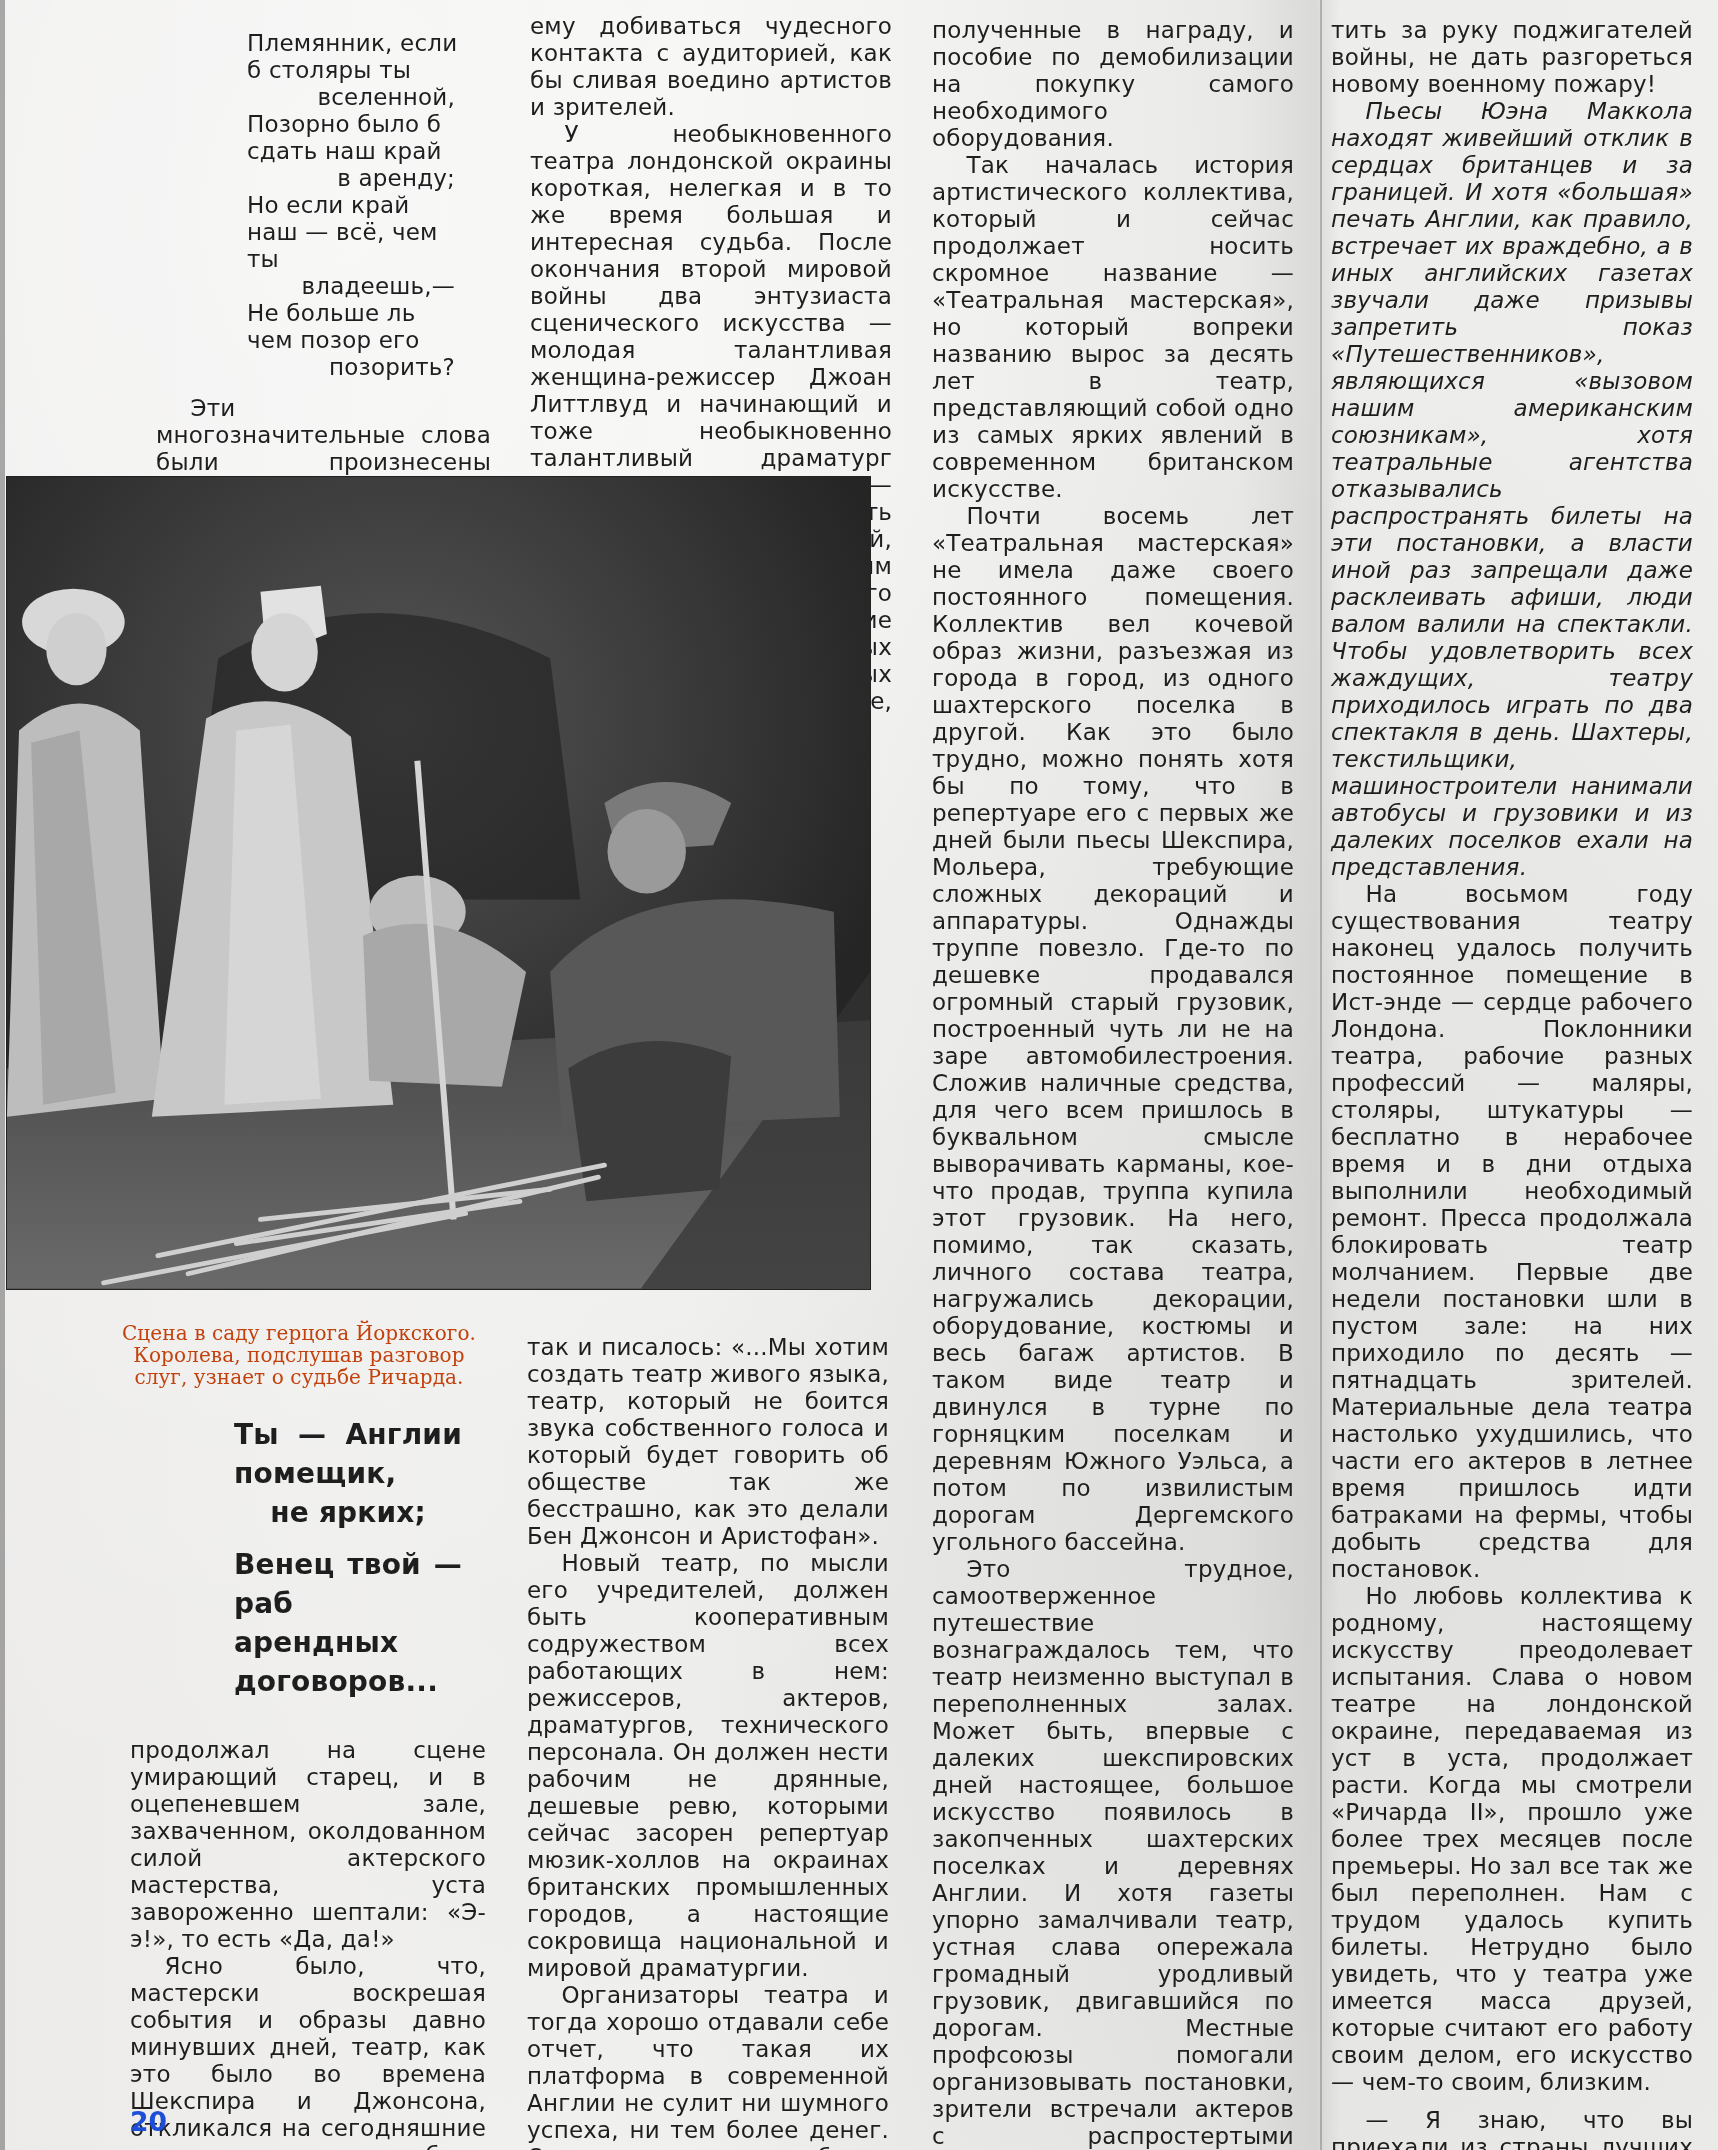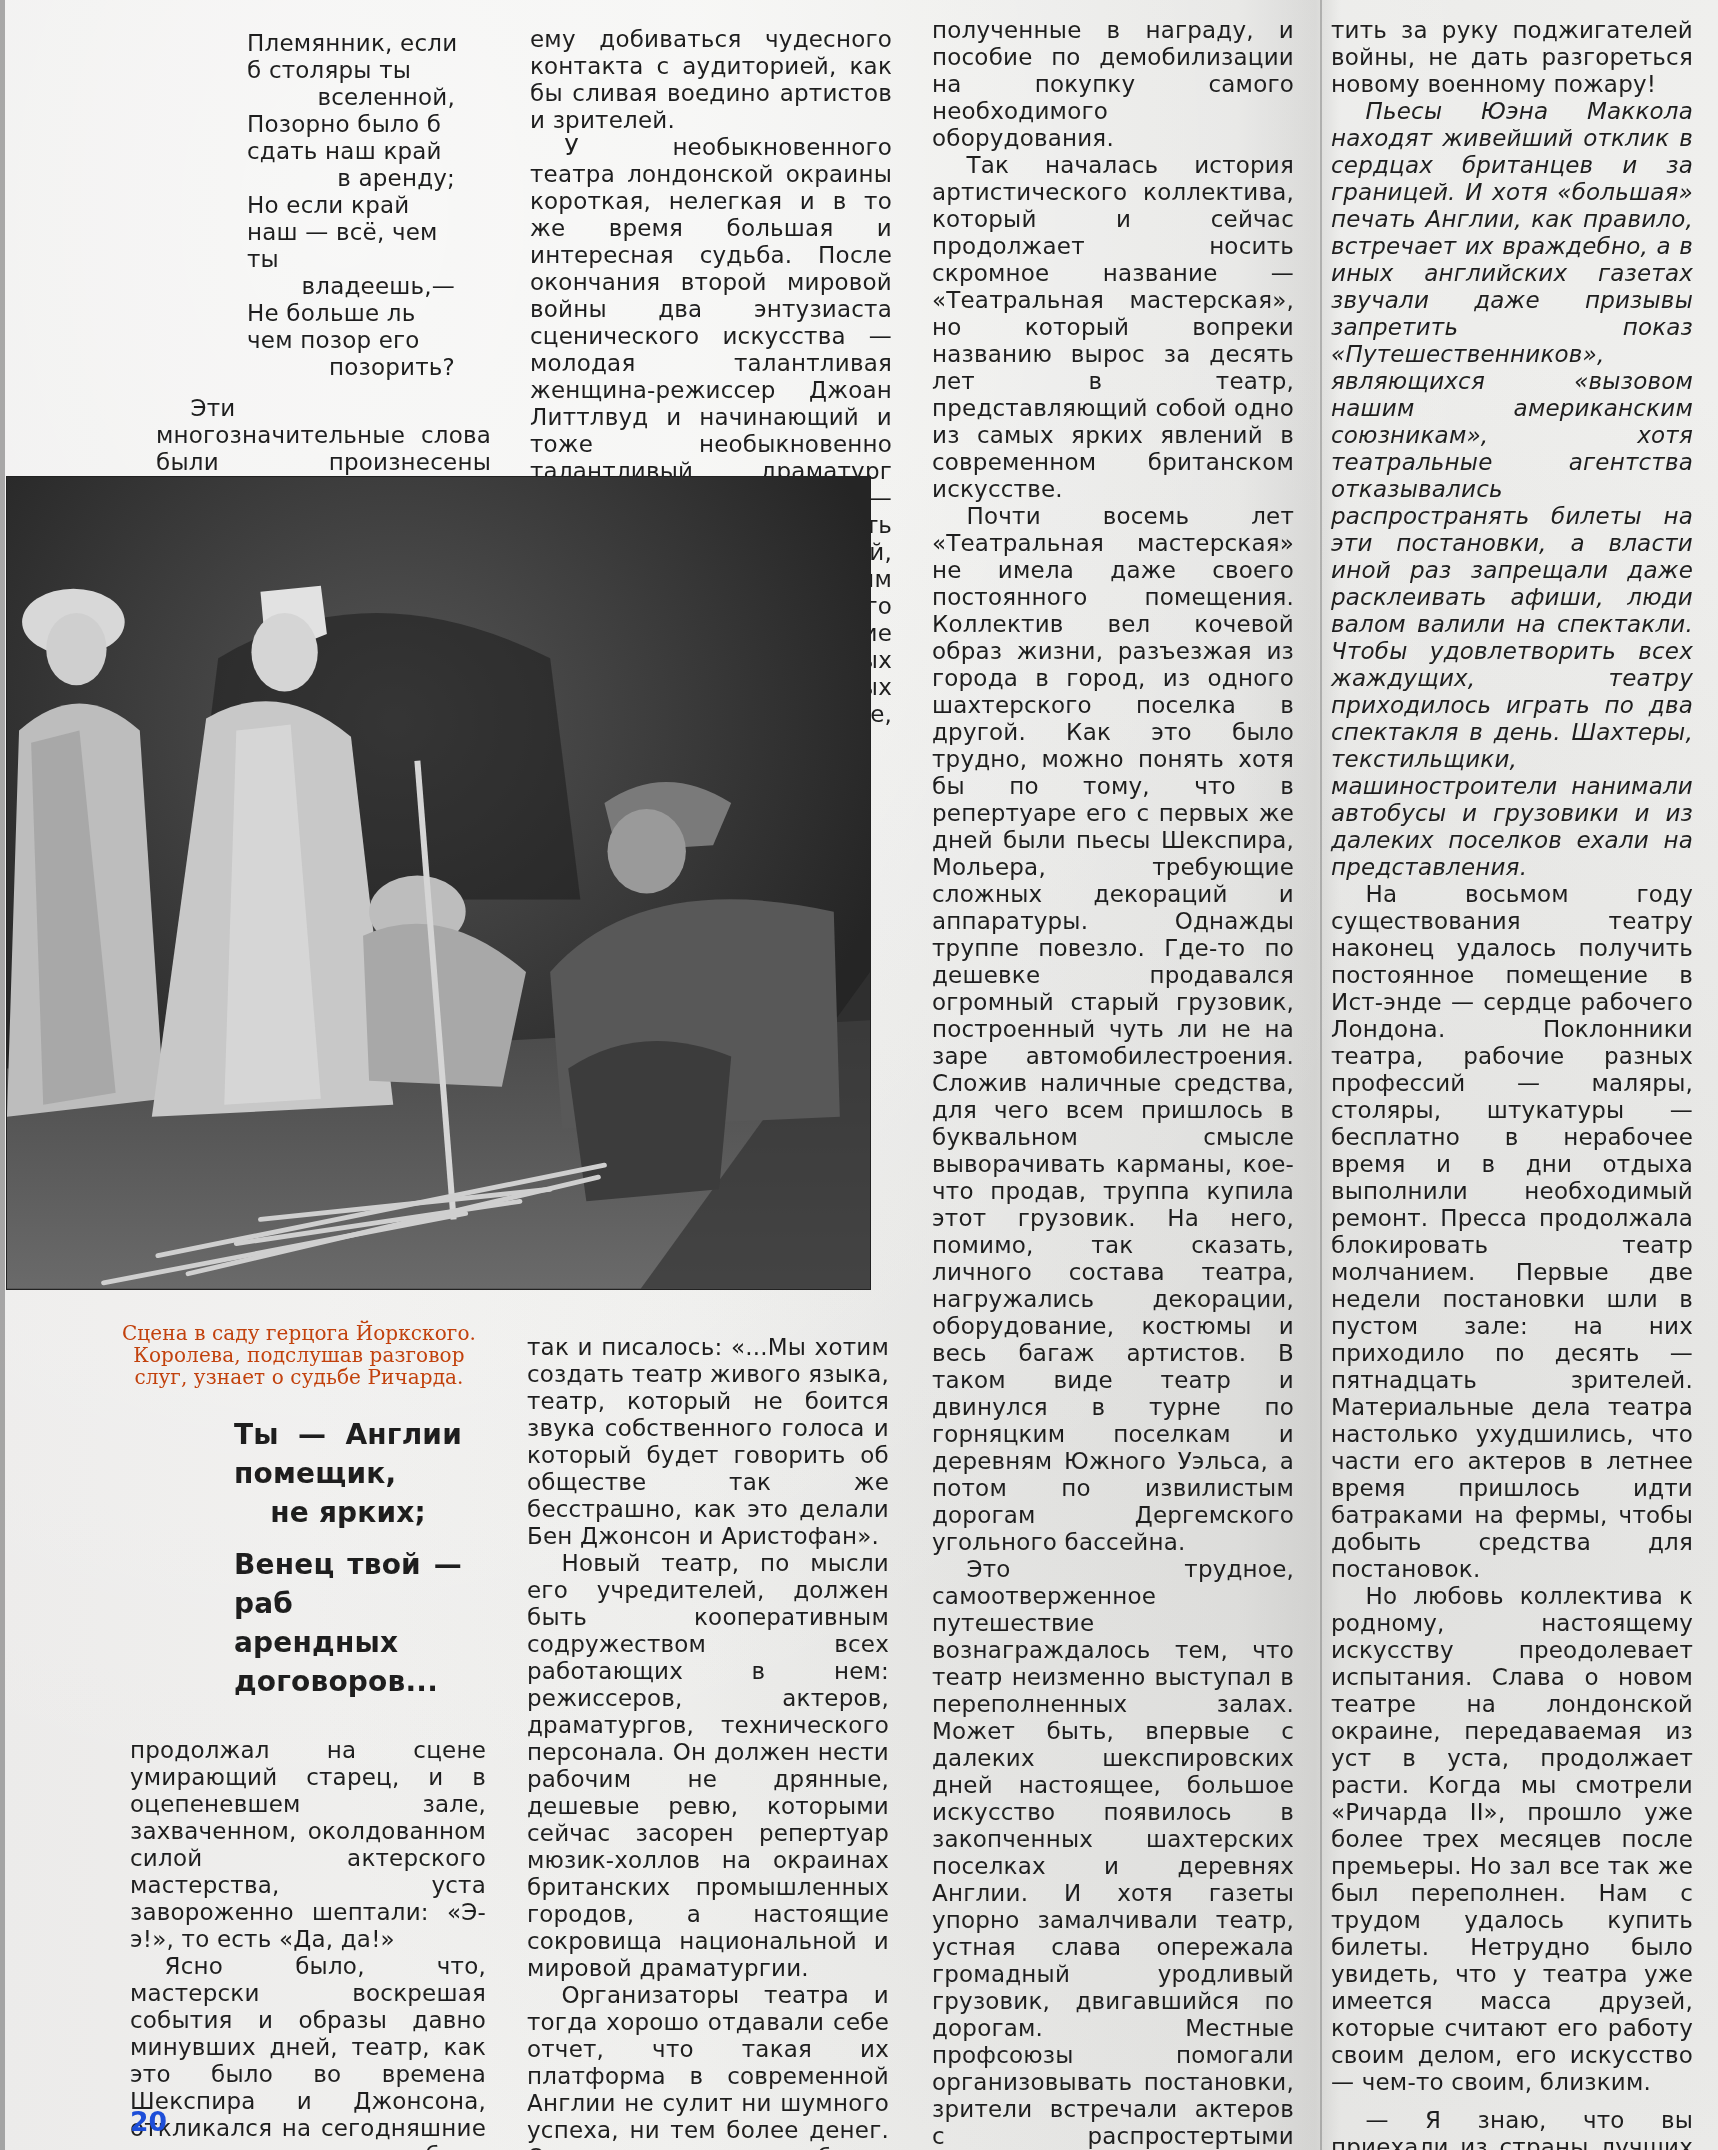--- a/index.html
+++ b/index.html
@@ -64,21 +64,21 @@
     <span class="line">Позорно было б сдать наш край</span>
     <span class="cont">в аренду;</span>
     <span class="line">Но если край наш — всё, чем ты</span>
     <span class="cont">владеешь,—</span>
     <span class="line">Не больше ль чем позор его</span>
     <span class="cont">позорить?</span>
   </div>
   <p>Эти многозначительные слова были произнесены актером, игравшим роль Гонта, с гневной, обличающей силой. Они, эти слова, так перекликались с сегодняшним днем что в зале настала тишина, и мы все отчетливо расслышали, как где-то в дальних рядах глубоко и взволнованно вздохнула женщина.</p>
 </div>
 
-<div class="col" style="left:530px; top:26px; width:362px;">
+<div class="col" style="left:530px; top:13px; width:362px;">
   <p class="noindent">ему добиваться чудесного контакта с аудиторией, как бы сливая воедино артистов и зрителей.</p>
   <p>У необыкновенного театра лондонской окраины короткая, нелегкая и в то же время большая и интересная судьба. После окончания второй мировой войны два энтузиаста сценического искусства — молодая талантливая женщина-режиссер Джоан Литтлвуд и начинающий и тоже необыкновенно талантливый драматург шотландец Юэн Маккол — загорелись мыслью создать театр для народа, который, будучи вполне современным в лучшем смысле этого слова, возродил бы великие традиции старых английских народных театров. В манифесте, провозглашенном зачинателями,</p>
 </div>
 
 <div class="photo">
   <svg width="863" height="812" viewBox="0 0 1430 1345" xmlns="http://www.w3.org/2000/svg">
     <defs>
       <radialGradient id="spot" cx="0.45" cy="0.3" r="0.6">
         <stop offset="0" stop-color="#555"></stop>
         <stop offset="1" stop-color="#252525"></stop>

